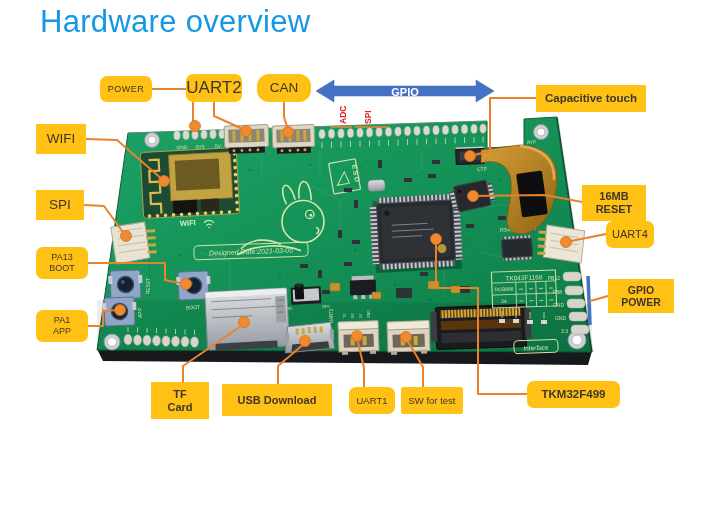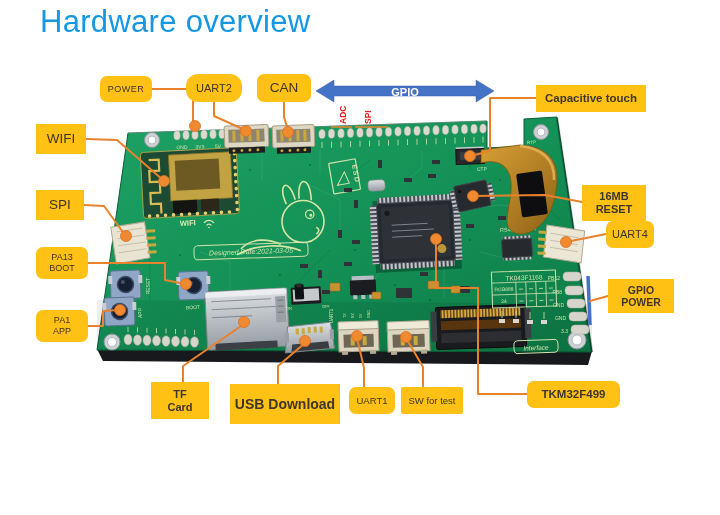--- a/index.html
+++ b/index.html
@@ -488,22 +488,22 @@
 
     <polygon points="316,91 334,80 334,86 476,86 476,80 494,91 476,102 476,96 334,96 334,102" fill="#4472C4" stroke="#3a63b0" stroke-width="0.5"></polygon>
     <text x="405" y="95.5" text-anchor="middle" font-size="11" font-weight="bold" fill="#ffffff">GPIO</text>
 
     <text x="346" y="124" font-size="8.5" font-weight="bold" fill="#E02020" transform="rotate(-90 346 124)">ADC</text>
     <text x="371" y="124" font-size="8.5" font-weight="bold" fill="#E02020" transform="rotate(-90 371 124)">SPI</text>
     <path d="M331,127 h21 M355,127 h33" stroke="#E8872E" stroke-width="1.4" fill="none"></path>
   </svg>
 
   <div class="callout" style="left:100px;top:76px;width:52px;height:26px;font-size:9px;border-radius:7px;letter-spacing:0.5px">POWER</div>
-  <div class="callout" style="left:186px;top:74px;width:56px;height:28px;font-size:11px;border-radius:12px">UART2</div>
-  <div class="callout" style="left:257px;top:74px;width:54px;height:28px;font-size:13.5px;border-radius:7px">CAN</div>
+  <div class="callout" style="left:186px;top:74px;width:56px;height:28px;font-size:17px;border-radius:7px">UART2</div>
+  <div class="callout" style="left:257px;top:74px;width:54px;height:28px;font-size:13.5px;border-radius:12px">CAN</div>
   <div class="callout b" style="left:536px;top:85px;width:110px;height:27px;font-size:11.5px">Capacitive touch</div>
   <div class="callout" style="left:36px;top:124px;width:50px;height:30px;font-size:13.5px">WIFI</div>
   <div class="callout" style="left:36px;top:190px;width:48px;height:30px;font-size:13.5px">SPI</div>
   <div class="callout" style="left:36px;top:247px;width:52px;height:32px;font-size:9px;border-radius:7px">
     <span>PA13</span>
     <span>BOOT</span>
   </div>
   <div class="callout" style="left:36px;top:310px;width:52px;height:32px;font-size:9px;border-radius:7px">
     <span>PA1</span>
     <span>APP</span>
@@ -514,18 +514,18 @@
   </div>
   <div class="callout" style="left:606px;top:221px;width:48px;height:27px;font-size:11px;border-radius:7px">UART4</div>
   <div class="callout" style="left:608px;top:279px;width:66px;height:34px;font-size:10.5px;font-weight:600">
     <span>GPIO</span>
     <span>POWER</span>
   </div>
   <div class="callout b" style="left:151px;top:382px;width:58px;height:37px;font-size:11px">
     <span>TF</span>
     <span>Card</span>
   </div>
-  <div class="callout b" style="left:230px;top:384px;width:110px;height:40px;font-size:14px">USB Download</div>
+  <div class="callout b" style="left:222px;top:384px;width:110px;height:32px;font-size:11px">USB Download</div>
   <div class="callout" style="left:349px;top:387px;width:46px;height:27px;font-size:9.5px;border-radius:7px">UART1</div>
   <div class="callout" style="left:401px;top:387px;width:62px;height:27px;font-size:9.5px;border-radius:2px">SW for test</div>
   <div class="callout b" style="left:527px;top:381px;width:93px;height:27px;font-size:11.5px;border-radius:7px">TKM32F499</div>
 
 </div>
 
 </body></html>

